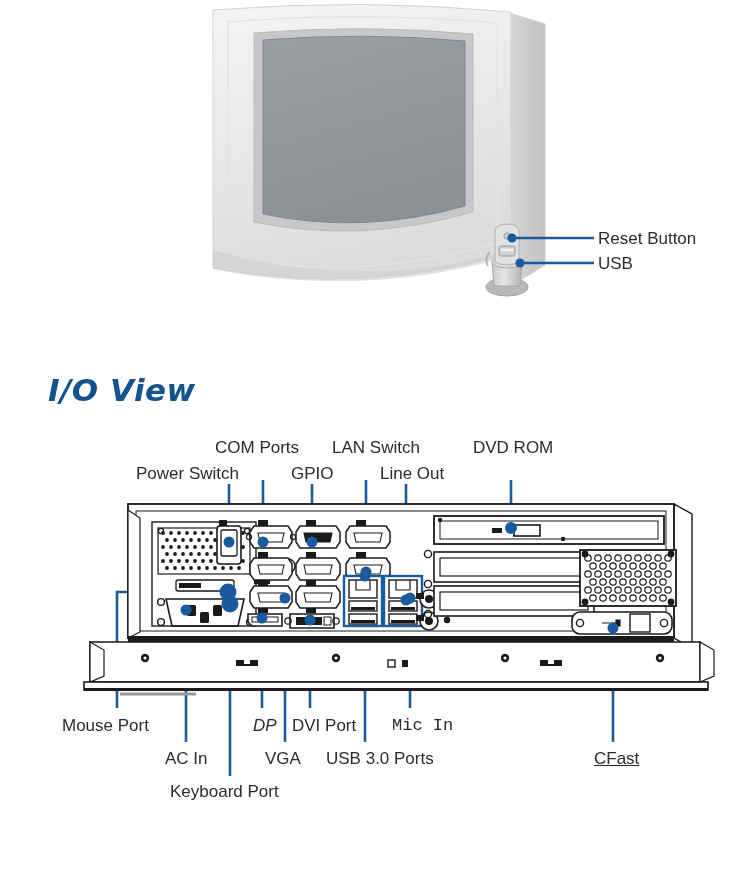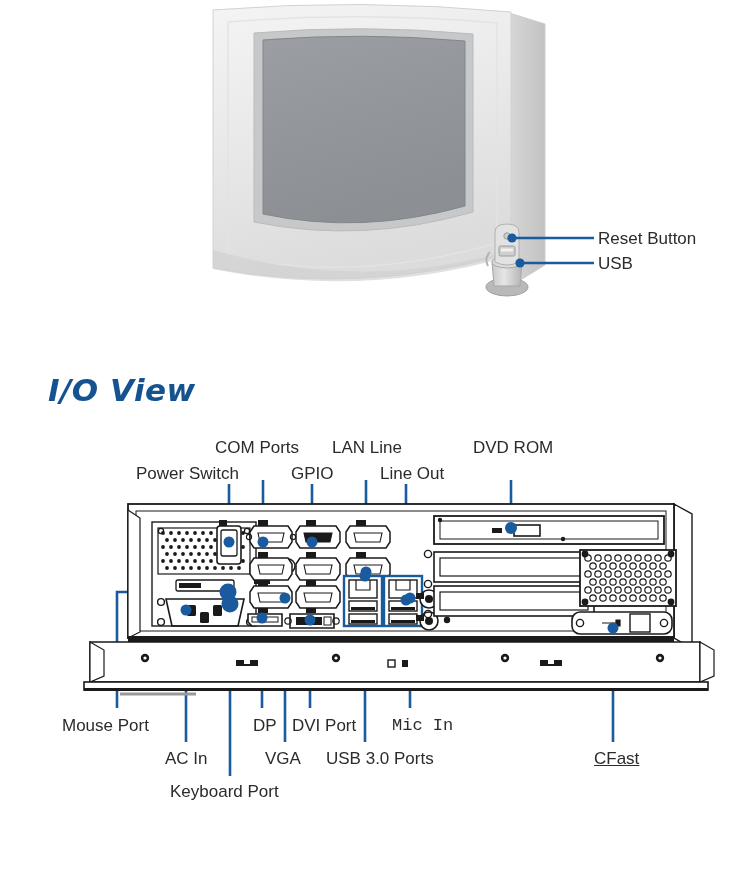--- a/index.html
+++ b/index.html
@@ -105,28 +105,28 @@
   </svg>
 
   <div class="label" style="left:598px; top:229px;">Reset Button</div>
   <div class="label" style="left:598px; top:254px;">USB</div>
 
   <div id="section-title">I/O View</div>
 
   <div class="label" style="left:136px; top:464px;">Power Switch</div>
   <div class="label" style="left:215px; top:438px;">COM Ports</div>
   <div class="label" style="left:291px; top:464px;">GPIO</div>
-  <div class="label" style="left:332px; top:438px;">LAN Line</div>
+  <div class="label" style="left:332px; top:438px;">LAN Switch</div>
   <div class="label" style="left:380px; top:464px;">Line Out</div>
   <div class="label" style="left:473px; top:438px;">DVD ROM</div>
 
   <div class="label" style="left:62px; top:716px;">Mouse Port</div>
   <div class="label" style="left:165px; top:749px;">AC In</div>
   <div class="label" style="left:170px; top:782px;">Keyboard Port</div>
-  <div class="label" style="left:253px; top:716px;">DP</div>
+  <div class="label" style="left:253px; top:716px;font-style:italic;">DP</div>
   <div class="label" style="left:265px; top:749px;">VGA</div>
   <div class="label" style="left:292px; top:716px;">DVI Port</div>
   <div class="label" style="left:326px; top:749px;">USB 3.0 Ports</div>
   <div class="label" style="left:392px; top:716px;font-family:Liberation Mono, monospace;">Mic In</div>
   <div class="label" style="left:594px; top:749px;text-decoration:underline;">CFast</div>
 
   <svg id="io-view" width="750" height="340" viewBox="0 0 750 340" style="position:absolute;left:0;top:480px;">
 
     <g>
 

